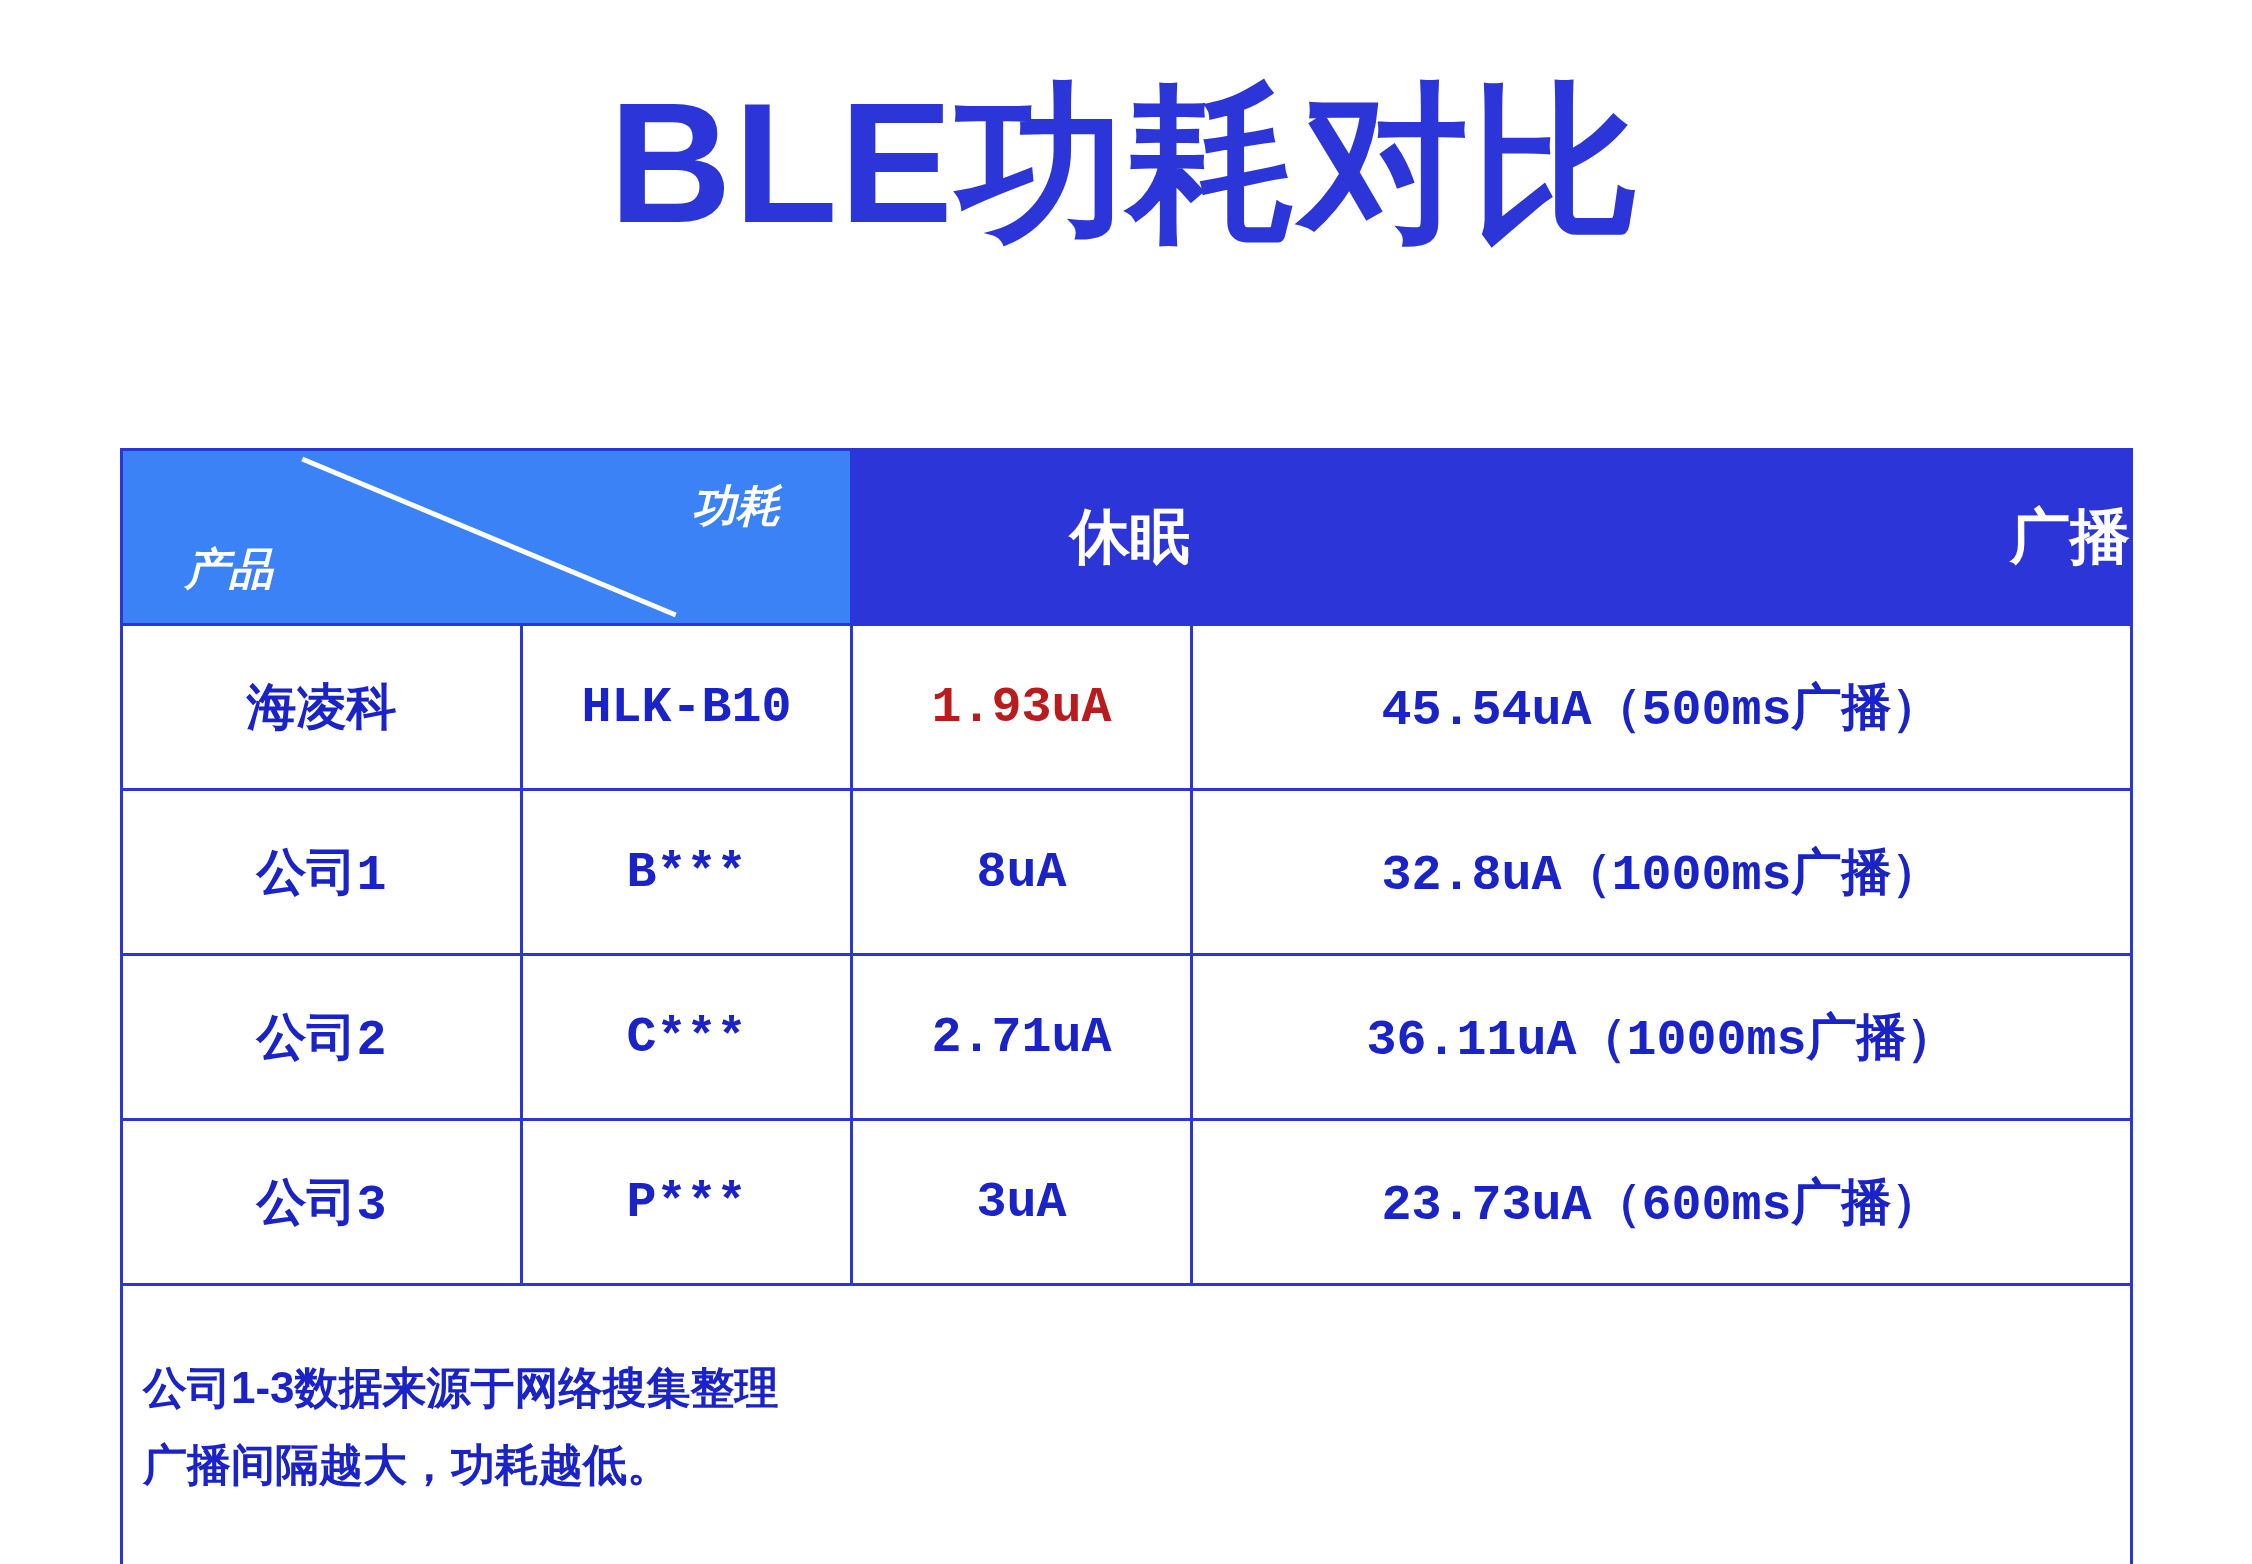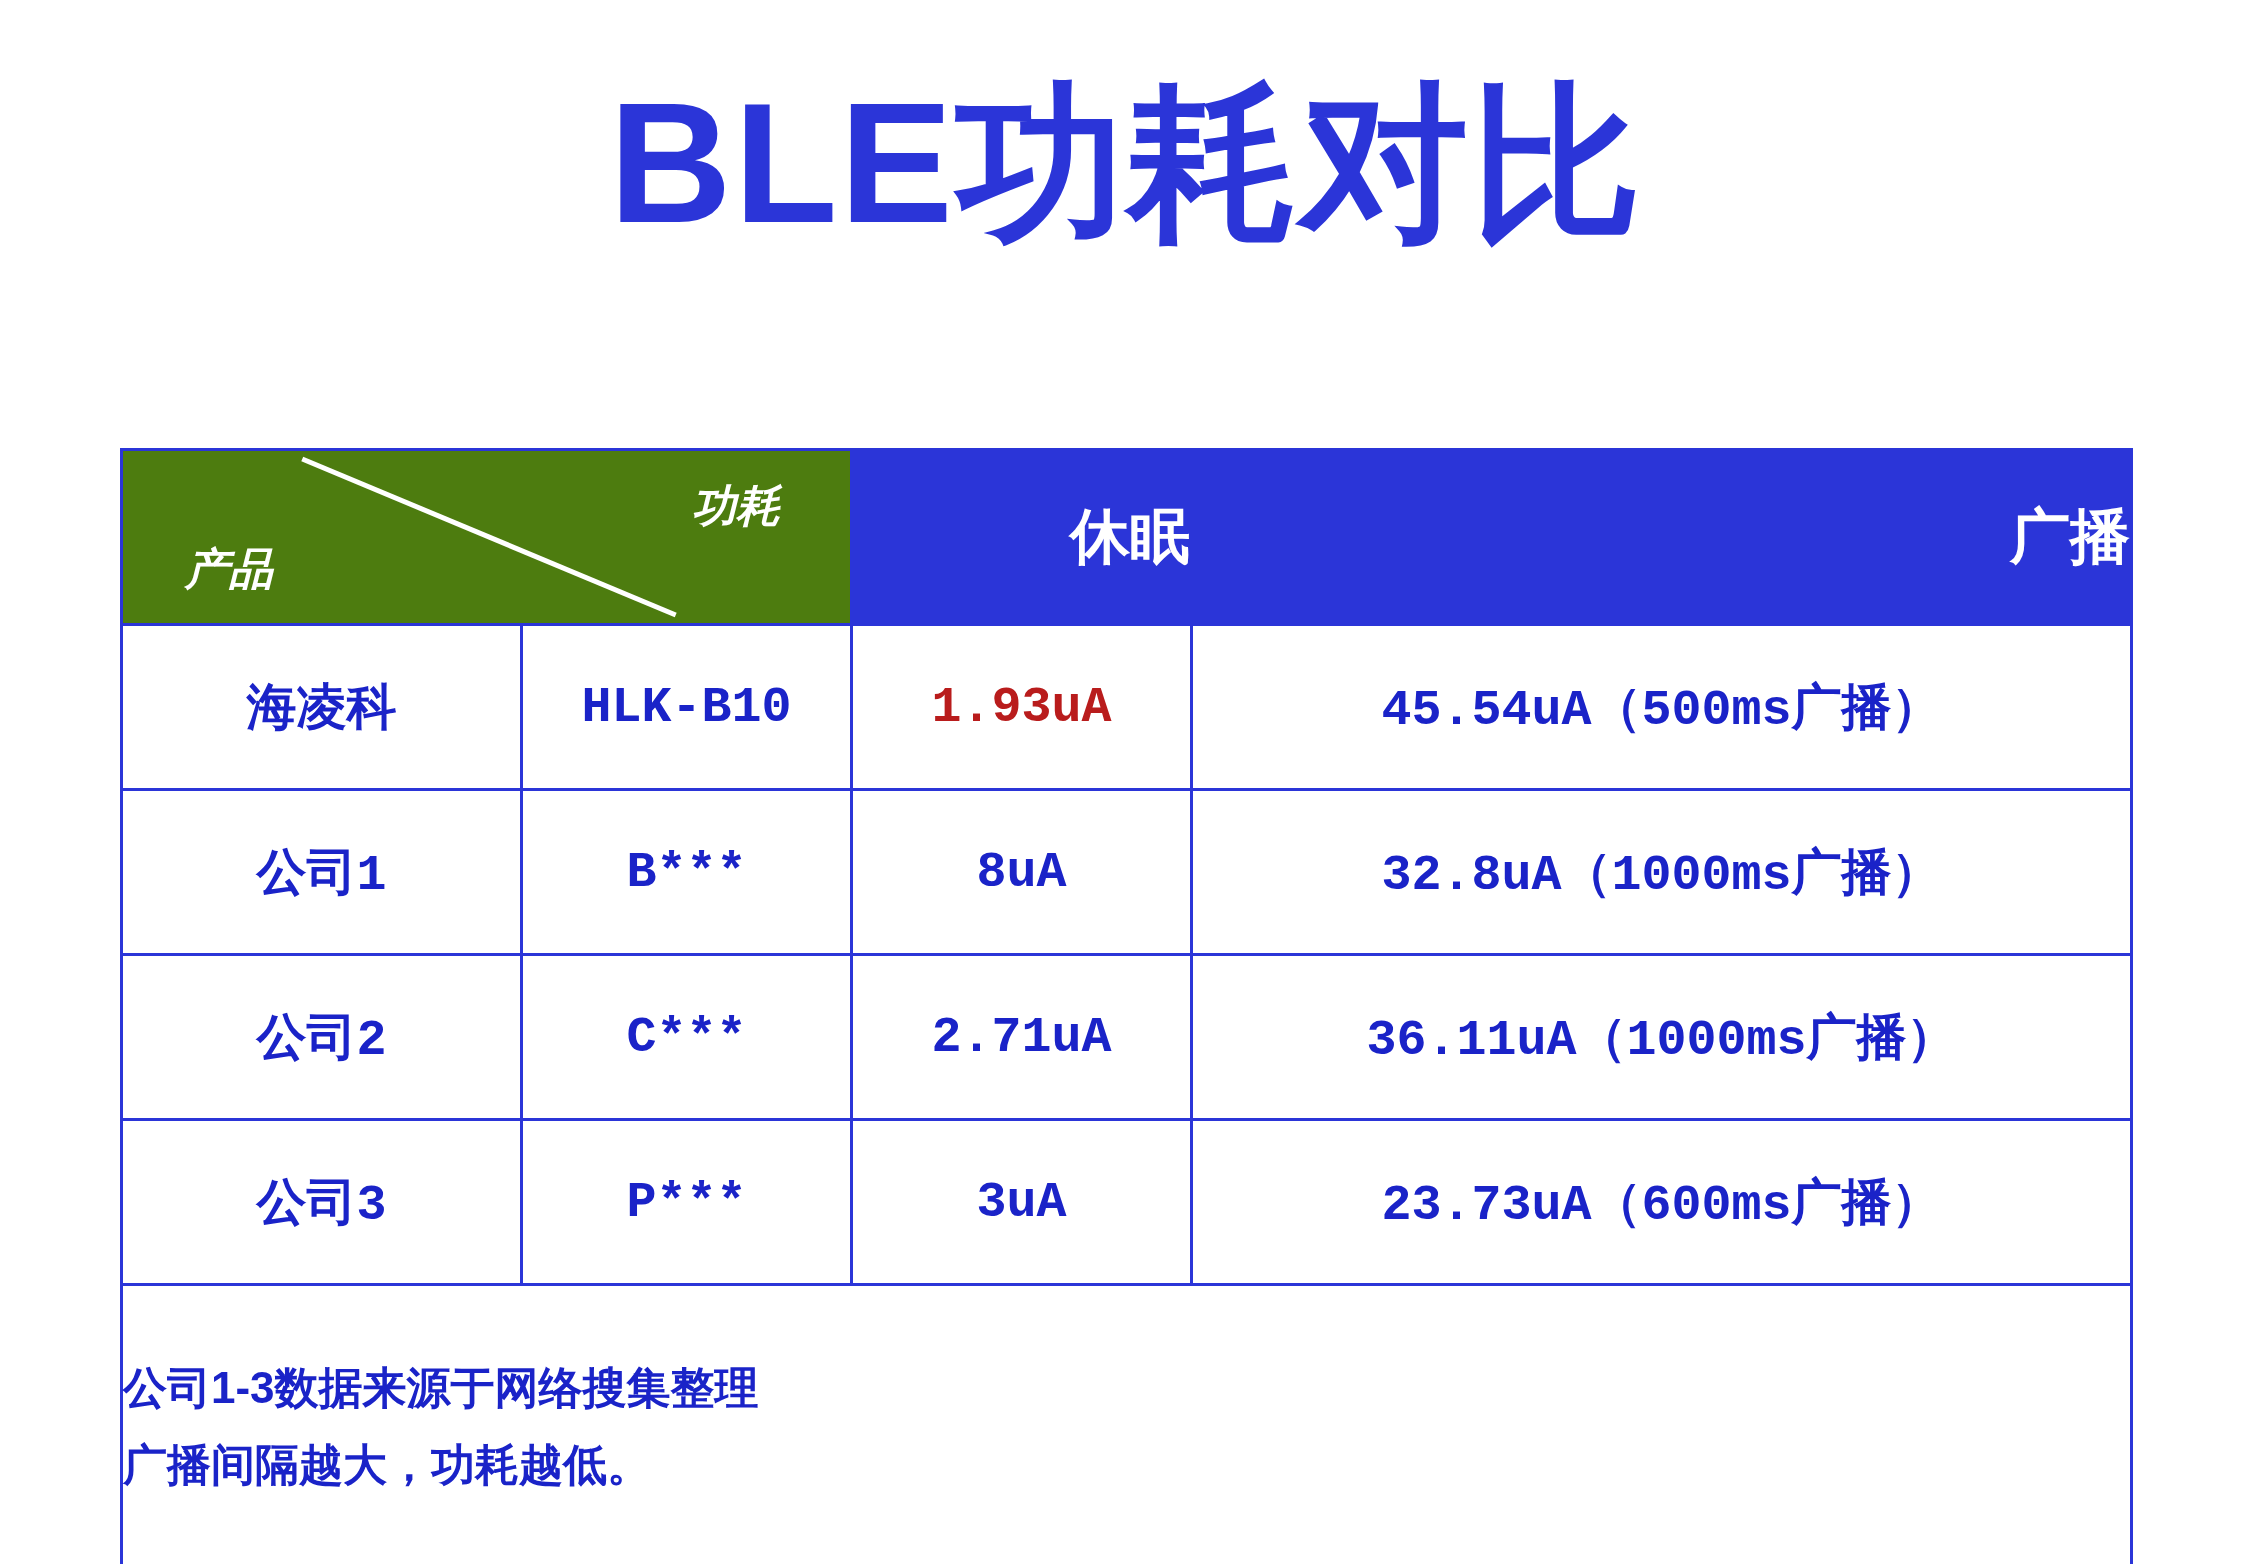--- a/index.html
+++ b/index.html
@@ -52,21 +52,21 @@
     color: #ffffff;
     height: 172px;
     vertical-align: middle;
     text-align: right;
     font-size: 60px;
     font-weight: bold;
   }
   .hdr-split {
     position: relative;
     height: 172px;
-    background: #4d7c0f;
+    background: #3b82f6;
     overflow: hidden;
   }
   .hdr-split .diag {
     position: absolute;
     left: 0; top: 0;
     width: 100%;
     height: 100%;
   }
   .hdr-split .lbl-top {
     position: absolute;
@@ -103,21 +103,21 @@
     height: 280px;
     background: #ffffff;
     vertical-align: middle;
     padding: 10px 0 10px 200px;
     color: #1a23c8;
     font-size: 44px;
     font-weight: bold;
     line-height: 1.75;
     text-align: left;
   }
-  .notes div { white-space: nowrap; }
+  .notes div { white-space: nowrap; margin-left: 20px; }
   
   col.c1 { width: 400px; }
   col.c2 { width: 330px; }
   col.c3 { width: 340px; }
   col.c4 { width: 940px; }
 </style>
 </head>
 <body>
 
 <div class="page">

